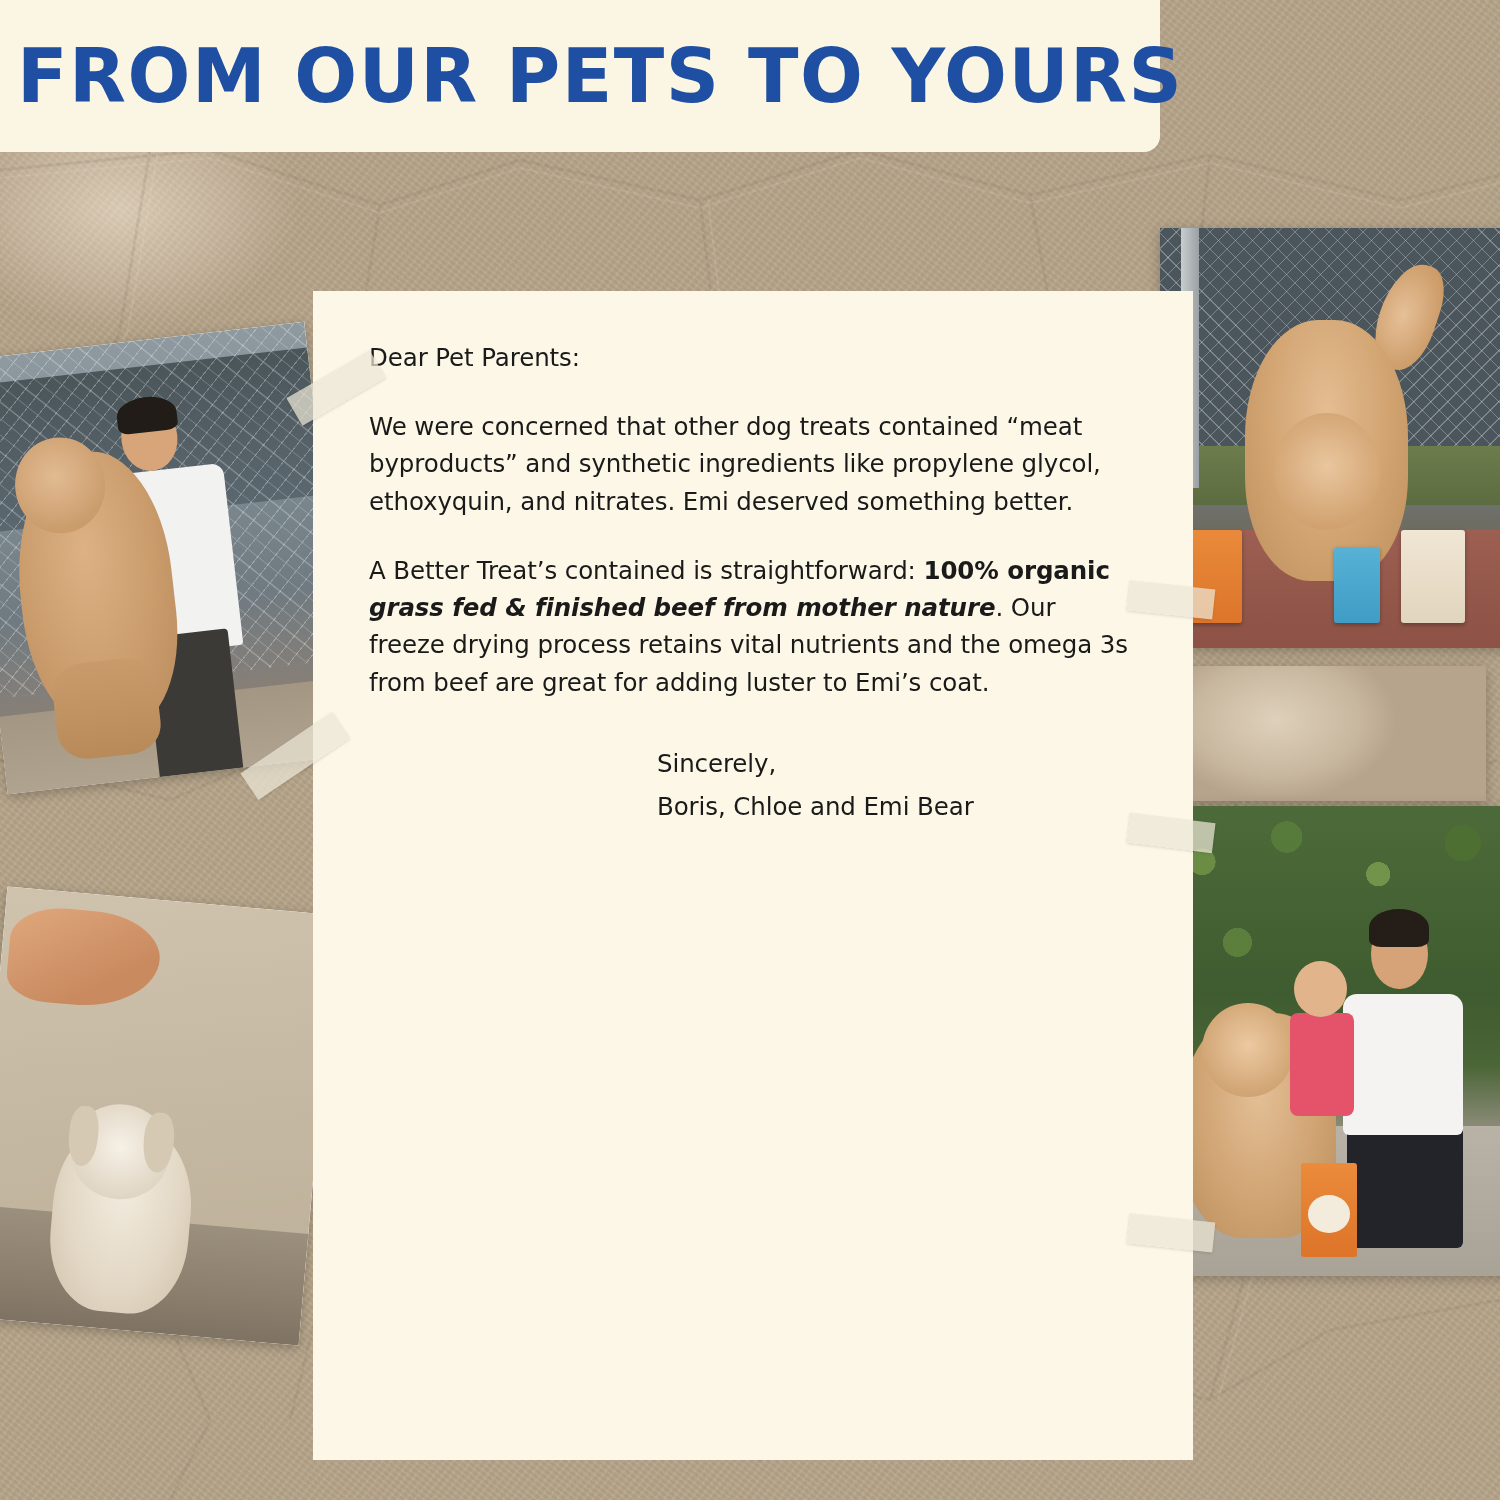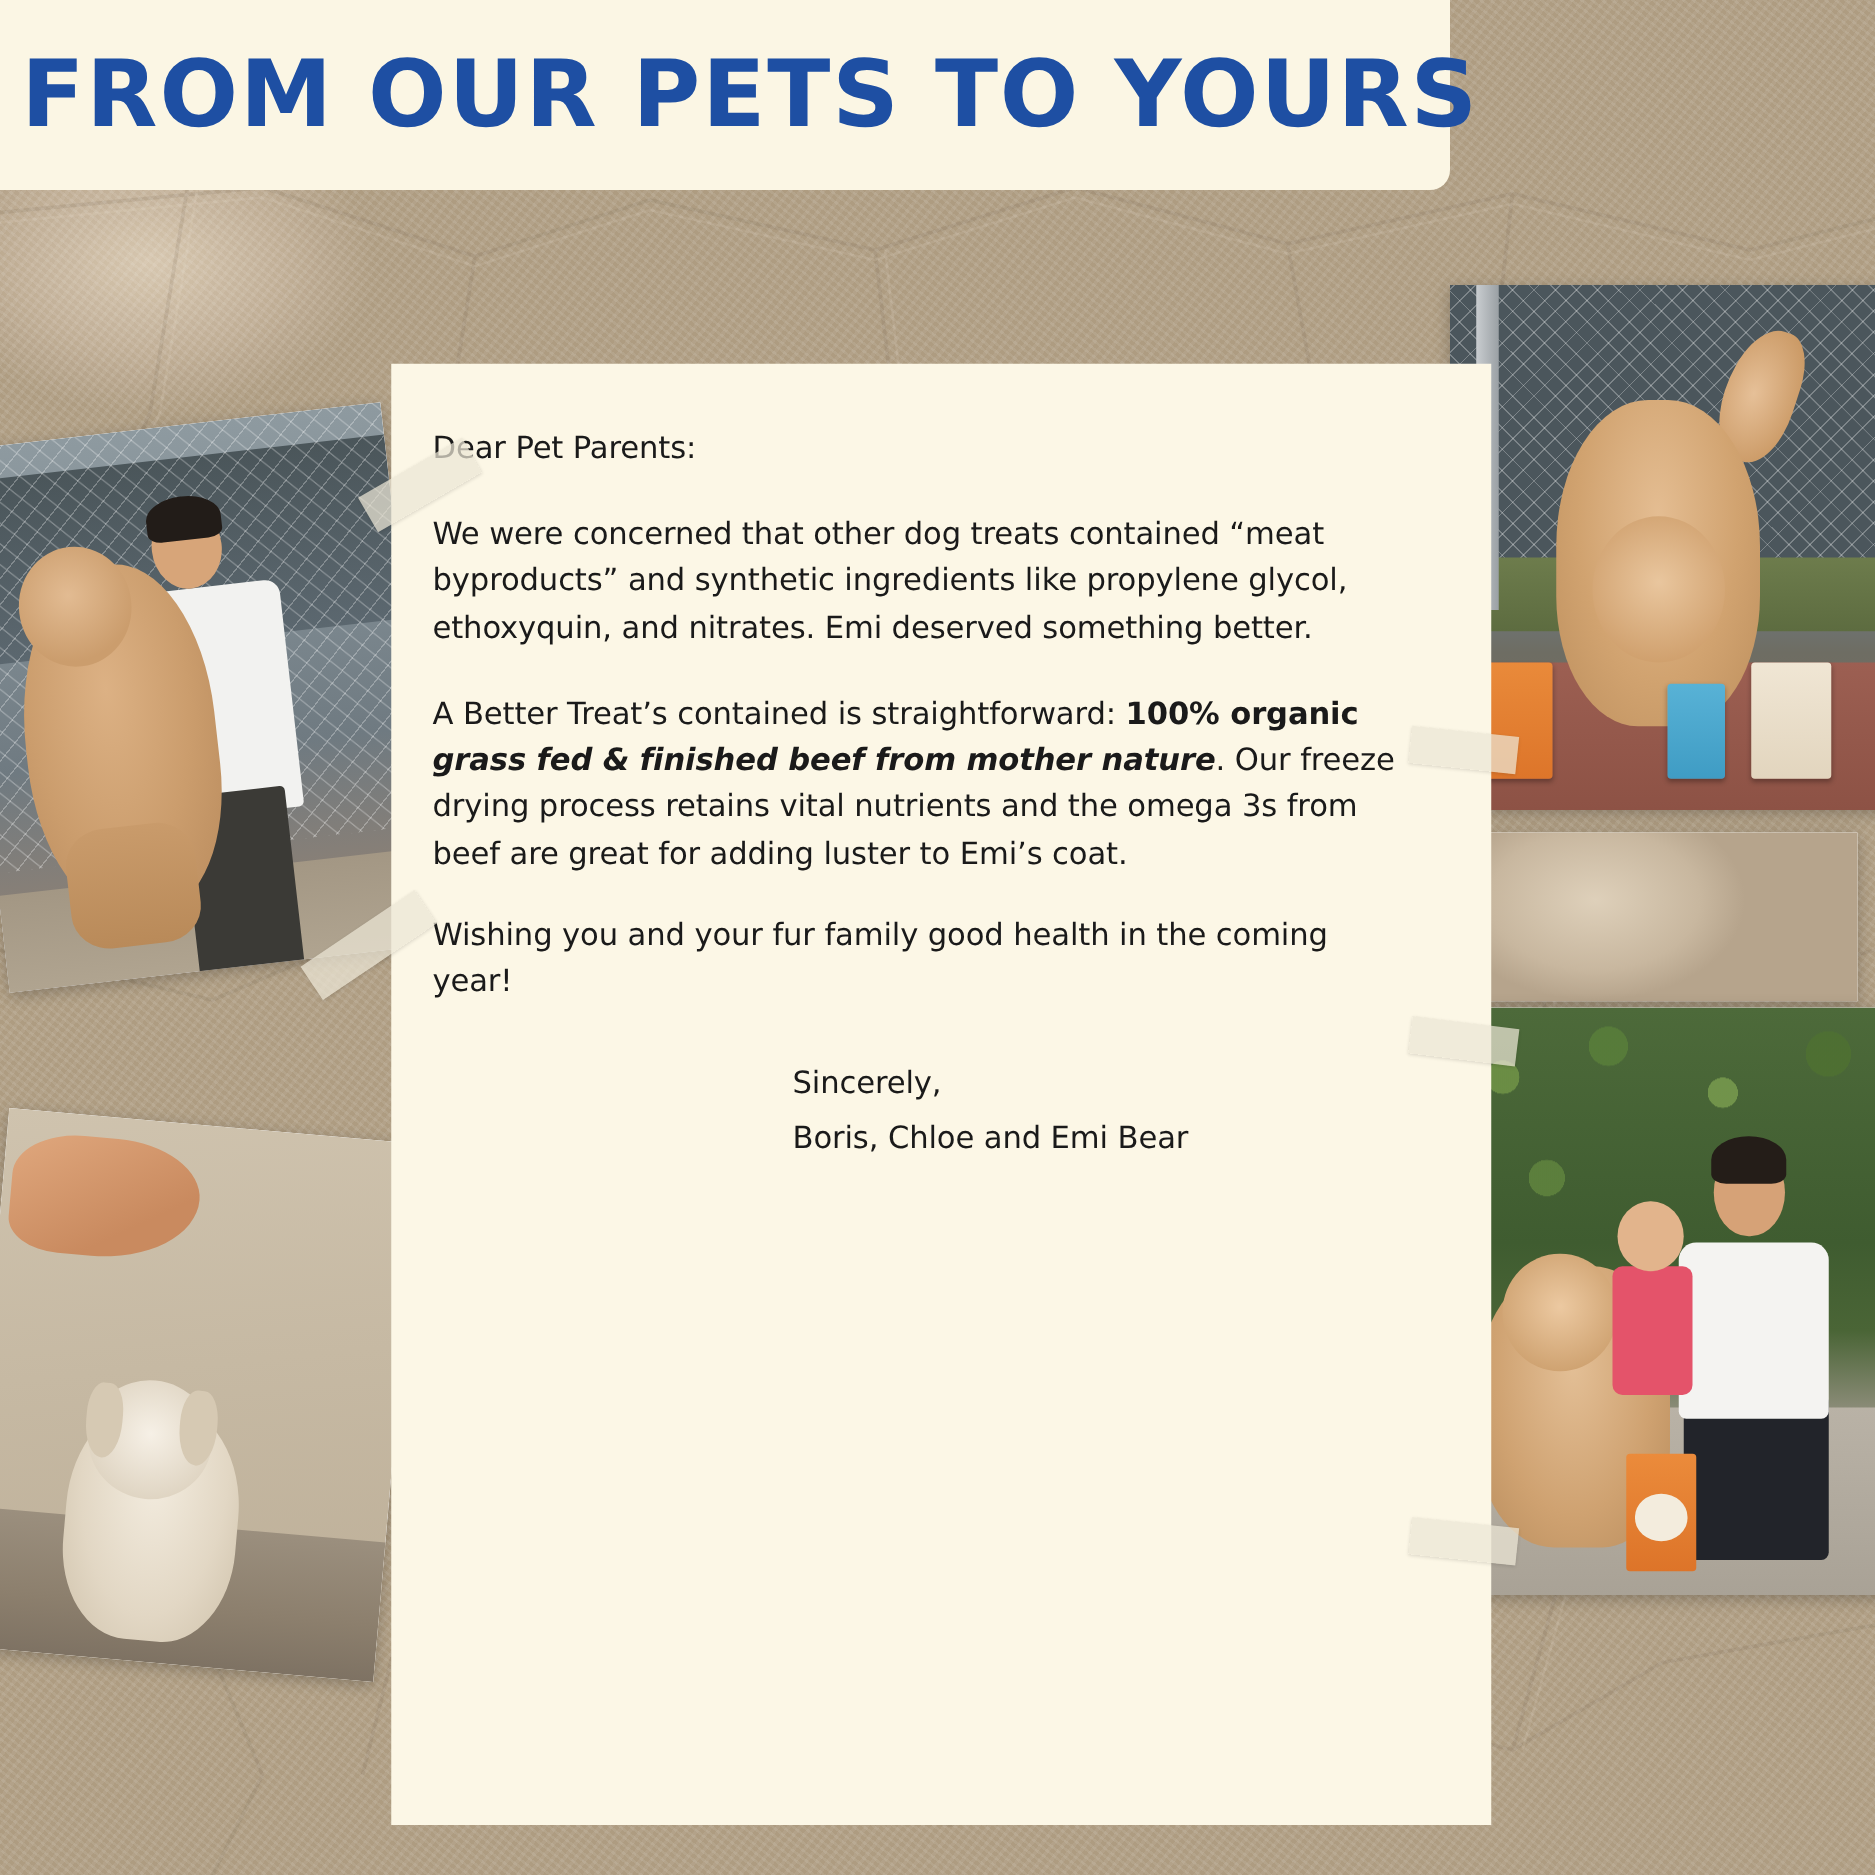--- a/index.html
+++ b/index.html
@@ -68,21 +68,21 @@
 
   
   .letter-card {
     position: absolute;
     left: 313px;
     top: 291px;
     width: 880px;
     height: 1169px;
     background: #fcf7e6;
     z-index: 30;
-    padding: 48px 62px 0 33px;
+    padding: 48px 62px 0 56px;
   }
   .letter-body {
     font-family: "DejaVu Sans", sans-serif;
     font-size: 24.5px;
     line-height: 1.52;
     color: #1a1a1a;
     letter-spacing: -0.1px;
   }
   .letter-body p { margin: 0 0 28px 0; }
   .letter-body p:first-child { margin-bottom: 32px; }
@@ -315,20 +315,19 @@
   </div>
 </div>
 <div class="tape" style="left:1128px; top:1218px; width:86px; height:30px; transform:rotate(6deg);"></div>
 
 <div class="letter-card">
   <div class="letter-body">
     <p>Dear Pet Parents:</p>
     <div id="letter-paragraphs">
         <p><span>We were concerned that other dog treats contained “meat byproducts” and synthetic ingredients like propylene glycol, ethoxyquin, and nitrates. Emi deserved something better.</span></p>
         <p><span>A Better Treat’s contained is straightforward: </span><b>100% organic </b><span class="bi">grass fed &amp; finished beef from mother nature</span><span>. Our freeze drying process retains vital nutrients and the omega 3s from beef are great for adding luster to Emi’s coat.</span></p>
-        <p><span>Wishing you and your fur family good health in the coming year!</span></p>
       </div>
     <div class="signoff">
       <div>Sincerely,</div>
       <div>Boris, Chloe and Emi Bear</div>
     </div>
   </div>
 </div>
 
 </body></html>

